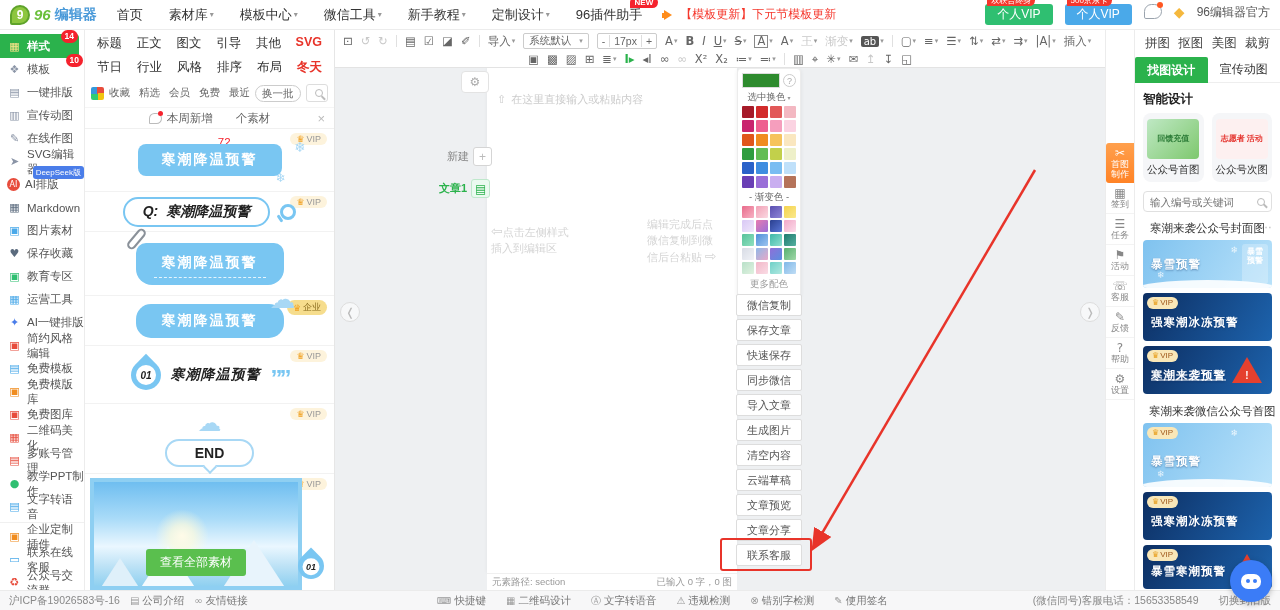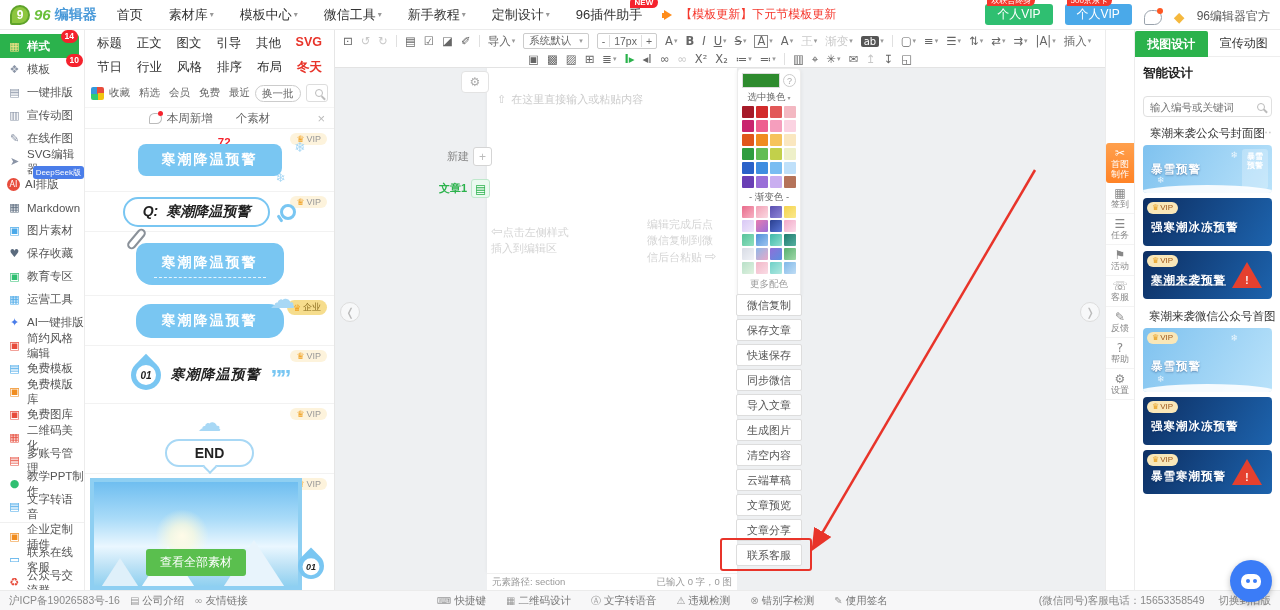--- a/index.html
+++ b/index.html
@@ -14,21 +14,21 @@
   .logo-96 { color:#6abf3a; font-weight:bold; font-style:italic; font-size:15px; }
   .logo-rest { color:#4a9ad9; font-weight:bold; font-size:14px; }
   .nav-items { display:flex; gap:26px; }
   .nav-item { font-size:13px; color:#333; cursor:pointer; position:relative; display:flex; align-items:center; gap:2px; white-space:nowrap; }
   .nav-caret { font-size:8px; color:#999; }
   .nav-badge { position:absolute; top:-9px; right:-16px; background:#f5222d; color:#fff; font-size:8px; padding:1px 5px; border-radius:7px 7px 7px 0; font-weight:bold; }
   .announce { display:flex; align-items:center; gap:5px; color:#f5372c; font-size:12px; cursor:pointer; white-space:nowrap; }
   .spk { position:relative; width:13px; height:12px; }
   .spk:before { content:""; position:absolute; left:0; top:4px; width:4px; height:5px; background:#ff8c1a; }
   .spk:after { content:""; position:absolute; left:2px; top:1px; border:5px solid transparent; border-left:8px solid #ff8c1a; }
-  .nav-right { margin-left:auto; display:flex; align-items:flex-end; gap:12px; }
+  .nav-right { margin-left:auto; display:flex; align-items:flex-start; gap:12px; }
   .vip-btn { position:relative; height:21px; border:none; border-radius:3px; color:#fff; font-size:12px; padding:0 12px; cursor:pointer; font-family:inherit; }
   .vip-btn.personal { background:#2fbf71; }
   .vip-btn.enterprise { background:#4aa9e9; }
   .ribbon { position:absolute; top:-9px; left:2px; background:#f5372c; color:#fff; font-size:8px; line-height:11px; padding:0 4px; border-radius:6px 6px 6px 0; white-space:nowrap; }
   .chat-ic { width:18px; height:15px; border:1.5px solid #9aa3ad; border-radius:8px 8px 8px 2px; position:relative; cursor:pointer; }
   .chat-ic:after { content:""; position:absolute; right:-2px; top:-3px; width:6px; height:6px; border-radius:50%; background:#ff5722; }
   .diamond { color:#f5b83d; font-size:14px; }
   .official { color:#555; font-size:12px; cursor:pointer; white-space:nowrap; }
 
   
@@ -49,21 +49,21 @@
   .cgrid { width:13px; height:13px; border-radius:2px; background:conic-gradient(#e74c3c 0 25%, #f1c40f 0 50%, #2ecc71 0 75%, #3498db 0); flex:none; cursor:pointer; }
   .flink { cursor:pointer; white-space:nowrap; }
   .change-batch { border:1px solid #ccc; border-radius:9px; padding:0 6px; height:17px; line-height:15px; cursor:pointer; white-space:nowrap; }
   .mini-search { flex:1; border:1px solid #ddd; border-radius:3px; height:18px; display:flex; align-items:center; padding:0 5px; gap:3px; min-width:0; }
   .mini-search input { border:none; outline:none; width:100%; font-size:10px; color:#666; font-family:inherit; }
   .mag { width:8px; height:8px; border:1.5px solid #bbb; border-radius:50%; position:relative; flex:none; }
   .mag:after { content:""; position:absolute; width:5px; height:1.5px; background:#bbb; transform:rotate(45deg); right:-4px; bottom:-2px; }
   .notice { height:22px; display:flex; align-items:center; justify-content:center; gap:5px; color:#666; font-size:11.5px; border-top:1px solid #f5f5f5; border-bottom:1px solid #f0f0f0; position:relative; }
   .notice-ic { width:13px; height:11px; border:1px solid #bbb; border-radius:6px 6px 6px 1px; position:relative; }
   .notice-ic:after { content:""; position:absolute; right:-2px; top:-3px; width:5px; height:5px; border-radius:50%; background:#f5222d; }
-  .notice .count { color:#f5222d; font-weight:bold;margin-top:48px; }
+  .notice .count { color:#f5222d; font-weight:normal;margin-top:48px; }
   .notice .close { position:absolute; right:9px; color:#bbb; font-size:13px; cursor:pointer; }
   .material { position:relative; border-bottom:1px solid #f2f2f2; display:flex; align-items:center; justify-content:center; cursor:pointer; }
   .vip-pill { position:absolute; top:4px; right:7px; background:#fdf3dc; border-radius:9px; font-size:9px; color:#999; padding:1px 6px; display:flex; align-items:center; gap:2px; }
   .vip-pill .crown { color:#f0a020; font-size:9px; }
   .vip-pill.ent { background:#f6dd8d; color:#8a6d1f; }
   .m-bubble { background:#79c6f2; color:#fff; font-weight:bold; border-radius:8px; padding:7px 24px; font-size:14px; letter-spacing:2px; }
   .snow { position:absolute; color:#a8d8f5; font-size:12px; }
   .m-qa { border:2px solid #79c6f2; border-radius:17px; padding:4px 18px; font-size:14px; font-weight:bold; font-style:italic; color:#222; display:flex; gap:8px; background:#fff; }
   .magblue { width:16px; height:16px; border:3px solid #79c6f2; border-radius:50%; position:relative; margin-left:10px; }
   .magblue:after { content:""; position:absolute; width:8px; height:3px; background:#79c6f2; transform:rotate(55deg); left:-7px; bottom:-3px; border-radius:2px; }
@@ -171,21 +171,21 @@
   .warn-wrap .tri { position:absolute; left:0; bottom:0; width:0; height:0; border-left:15px solid transparent; border-right:15px solid transparent; border-bottom:26px solid #e5402e; }
   .warn-wrap i { position:absolute; left:50%; bottom:2px; transform:translateX(-50%); color:#fff; font-size:10px; font-weight:bold; font-style:normal; }
   .tvip { position:absolute; left:4px; top:4px; background:#f9e7b8; color:#a05a1f; font-size:8px; border-radius:7px; padding:0 5px; height:12px; line-height:12px; display:flex; align-items:center; gap:1px; z-index:2; }
   .tvip .crown { color:#e8a020; font-size:8px; }
 
   
   .bottombar { position:absolute; left:0; right:0; bottom:0; height:20px; background:#f7f7f8; border-top:1px solid #ebebeb; display:flex; align-items:center; font-size:10.5px; color:#888; padding:0 9px; gap:12px; z-index:7; }
   .bb-left { display:flex; align-items:center; gap:10px; }
   .bb-center { position:absolute; left:437px; display:flex; gap:20px; }
   .bb-item { display:flex; align-items:center; gap:3px; cursor:pointer; color:#777; }
-  .bb-right { margin-left:auto; display:flex; gap:14px; align-items:center; }
+  .bb-right { margin-left:auto; display:flex; gap:20px; align-items:center; }
   .bb-ic { font-size:10px; color:#999; }
 
   
   .annot-svg { position:absolute; left:0; top:0; width:1280px; height:610px; pointer-events:none; z-index:30; }
   .chat-fab { position:absolute; left:1230px; top:560px; width:42px; height:42px; border-radius:50%; background:#3b7cf7; z-index:20; display:flex; align-items:center; justify-content:center; box-shadow:0 2px 6px rgba(0,0,0,.25); cursor:pointer; }
   .fab-bubble { width:20px; height:15px; background:#fff; border-radius:7px; position:relative; }
   .fab-bubble:before { content:""; position:absolute; left:5px; top:5px; width:4px; height:4px; border-radius:50%; background:#3b7cf7; box-shadow:7px 0 0 #3b7cf7; }
   .fab-bubble:after { content:""; position:absolute; left:4px; bottom:-4px; border:4px solid transparent; border-top:5px solid #fff; }
 </style>
 </head>
@@ -764,25 +764,41 @@
           <span>帮助</span>
         </div>
         <div class="strip-item">
           <span class="si ico">⚙</span>
           <span>设置</span>
         </div>
       </div>
   </aside>
 
   <aside class="rpanel">
+    <div class="rp-tools" id="rp-tools">
+        <span>拼图</span>
+        <span>抠图</span>
+        <span>美图</span>
+        <span>裁剪</span>
+      </div>
     <div class="rp-tabs" id="rp-tabs">
         <div class="rp-tab active">找图设计</div>
         <div class="rp-tab">宣传动图</div>
       </div>
     <div class="rp-title">智能设计</div>
+    <div class="rp-cards" id="rp-cards">
+        <div class="rp-card">
+          <span class="rp-thumb-s green">回馈充值</span>
+          <span class="rp-card-label">公众号首图</span>
+        </div>
+        <div class="rp-card">
+          <span class="rp-thumb-s pink">志愿者 活动</span>
+          <span class="rp-card-label">公众号次图</span>
+        </div>
+      </div>
     <div class="rp-search">
       <input placeholder="输入编号或关键词" style="">
       <span class="mag"></span>
     </div>
     <div id="rp-sections">
         <div class="rp-sec-title"><span>寒潮来袭公众号封面图</span><span class="rp-dots">⋯</span></div>
         <div class="rp-thumb light" style="height: 48px;">
           <span class="tx">暴雪预警</span>
           <span class="flake ico" style="right:34px;top:5px;">❄</span>
           <span class="flake ico" style="left:14px;bottom:8px;">❄</span>

